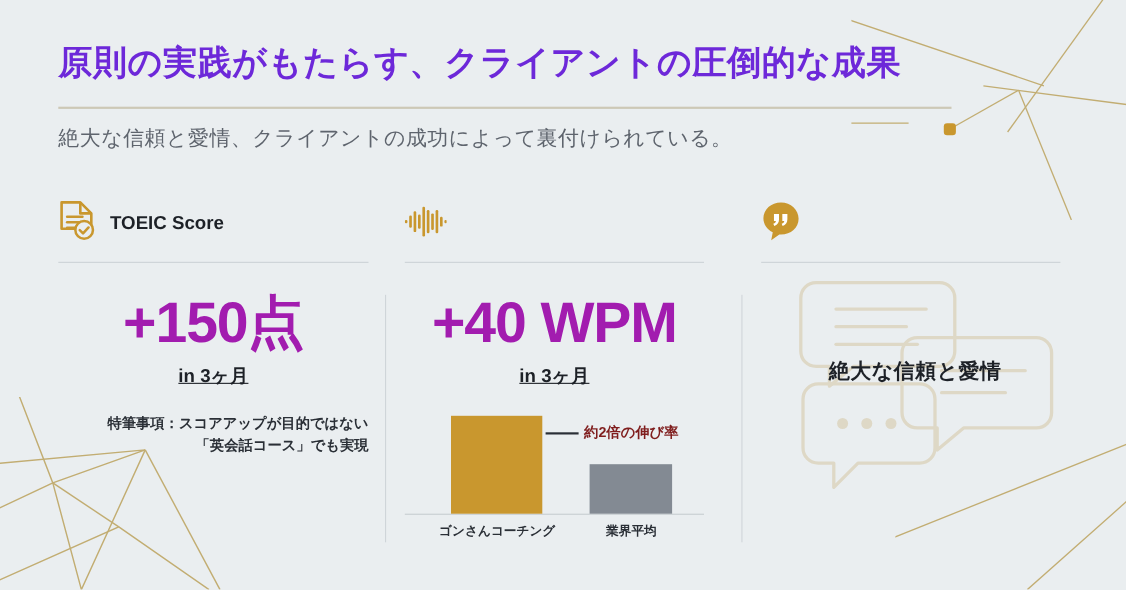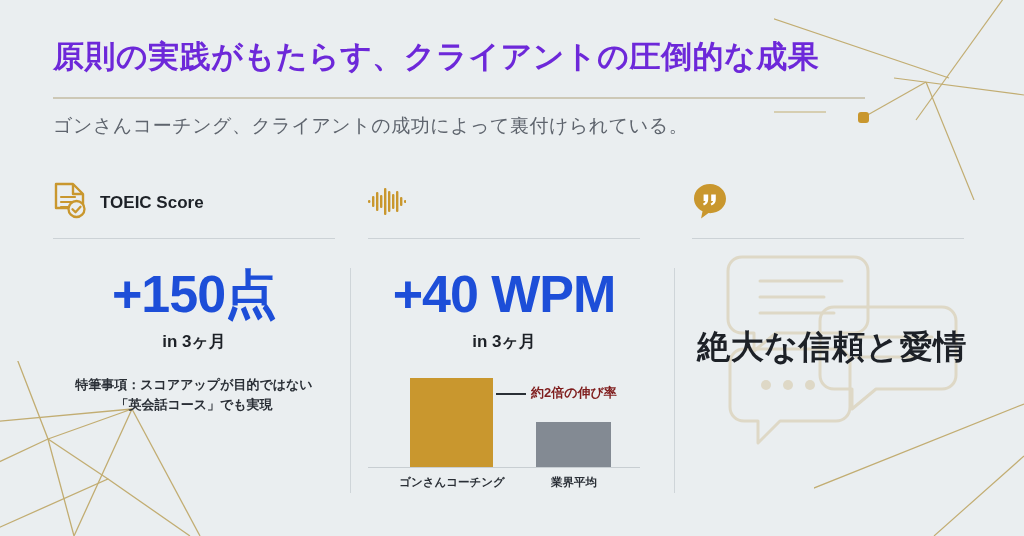--- a/index.html
+++ b/index.html
@@ -54,27 +54,27 @@
   .head-rule { margin-top:12px; height:1px; background:#ccd2d6; }
   #rule-1 { width:282px; }
   #rule-2 { width:272px; }
   #rule-3 { width:272px; }
 
   
   .stat-wrap { text-align:center; }
   #col-1 .stat-wrap { margin-top:28px; width:282px; }
   #col-2 .stat-wrap { margin-top:28px; width:272px; }
   .stat-big {
-    font-size:52px; font-weight:bold; color:#1d4ed8;
+    font-size:52px; font-weight:bold; color:#a21caf;
     letter-spacing:-1px; line-height:1.05; white-space:nowrap;
   }
-  .stat-sub { margin-top:8px; font-size:17px; font-weight:bold; color:#1d2127; }
+  .stat-sub { margin-top:8px; font-size:17px; font-weight:bold; color:#1d2127;text-decoration:underline; }
   .stat-note {
     margin-top:22px; font-size:13px; font-weight:bold; color:#2a2f36;
-    line-height:1.6; text-align:center;
+    line-height:1.6; text-align:right;
   }
 
   
   .chart { position:relative; margin-top:14px; width:272px; height:125px; }
   .chart-axis { position:absolute; left:0; bottom:24px; width:272px; height:1px; background:#c8ced2; }
   .bar { position:absolute; bottom:25px; }
   #bar-0 { left:42px; width:83px; background:#c9972e; }
   #bar-1 { left:168px; width:75px; background:#838a93; }
   .bar-label {
     position:absolute; bottom:2px; font-size:11.5px; font-weight:bold;
@@ -86,21 +86,21 @@
   .annot-text {
     position:absolute; left:163px; top:17px;
     font-size:13px; font-weight:bold; color:#7f1d1d; white-space:nowrap;
   }
 
   
   .col3-body { position:relative; margin-top:28px; width:272px; height:210px; }
   .bubbles { position:absolute; left:-8px; top:-22px; }
   .col3-text { position:absolute; left:0; top:58px; width:280px; text-align:center; }
   .col3-main {
-    font-size:33px; font-weight:bold; color:#1d2127;
+    font-size:19px; font-weight:bold; color:#1d2127;
     letter-spacing:.5px; white-space:nowrap;
   }
   .col3-sub { margin-top:13px; font-size:14px; font-weight:bold; color:#2a2f36; }
 </style>
 </head>
 <body>
 
 <div id="slide">
 
   <div class="deco">
@@ -130,21 +130,21 @@
     <svg id="deco-br" width="210" height="150">
       <g stroke="#c2ad72" stroke-width="1.2" fill="none">
         <line x1="-120" y1="150" x2="210" y2="18"></line>
         <line x1="210" y1="70" x2="120" y2="150"></line>
       </g>
     </svg>
   </div>
 
   <div class="title">原則の実践がもたらす、クライアントの圧倒的な成果</div>
   <div class="title-rule"></div>
-  <div class="subtitle">ゴンさんコーチング、クライアントの成功によって裏付けられている。</div>
+  <div class="subtitle">絶大な信頼と愛情、クライアントの成功によって裏付けられている。</div>
 
   <div class="cols">
 
     <div class="divider" id="div-1"></div>
     <div class="divider" id="div-2"></div>
 
     <div class="col" id="col-1">
       <div class="col-head">
         <span>
           <svg width="34" height="38" viewBox="0 0 34 38" fill="none">

